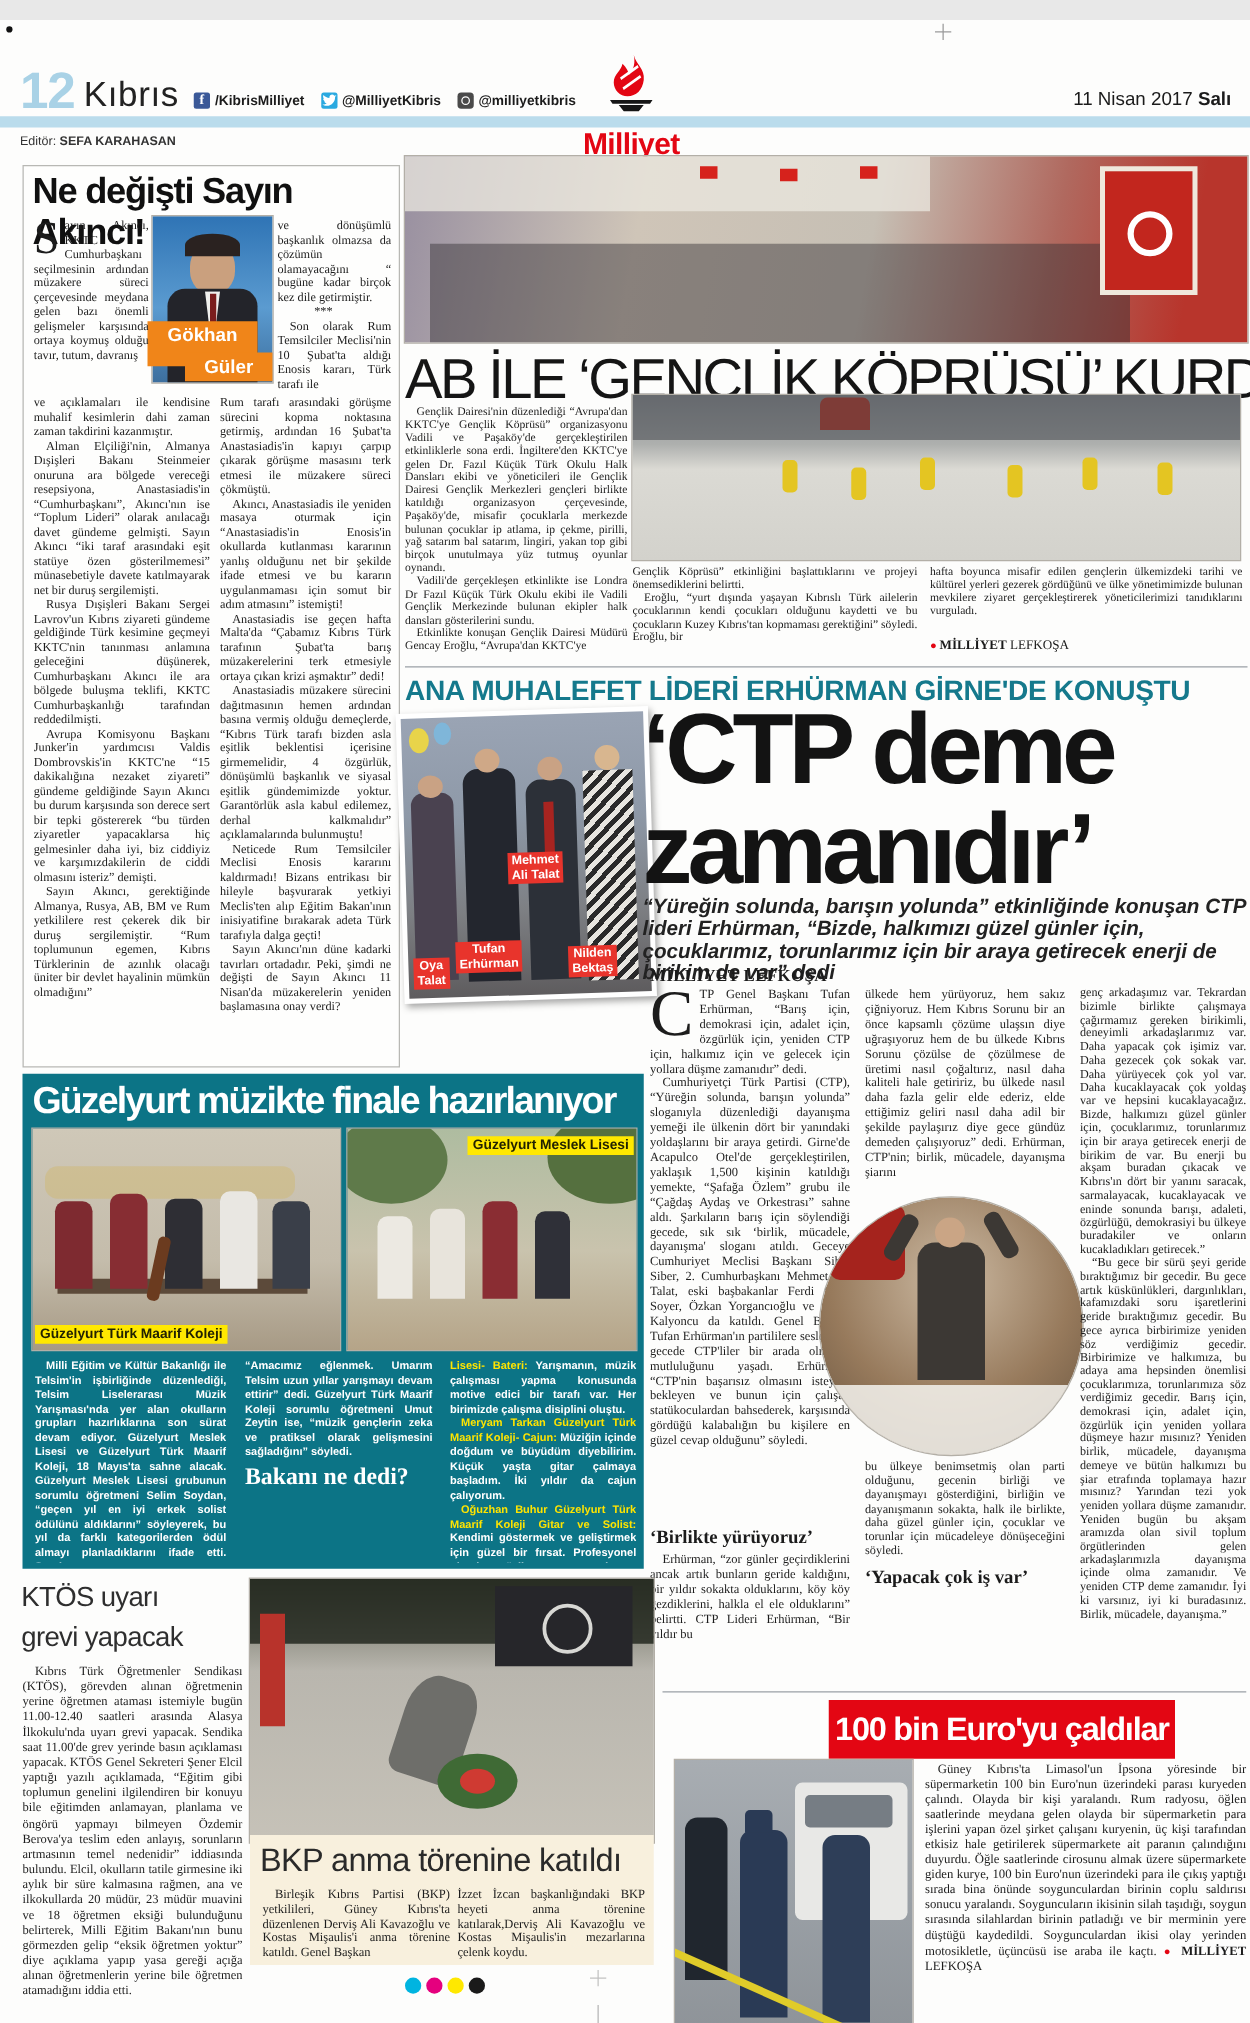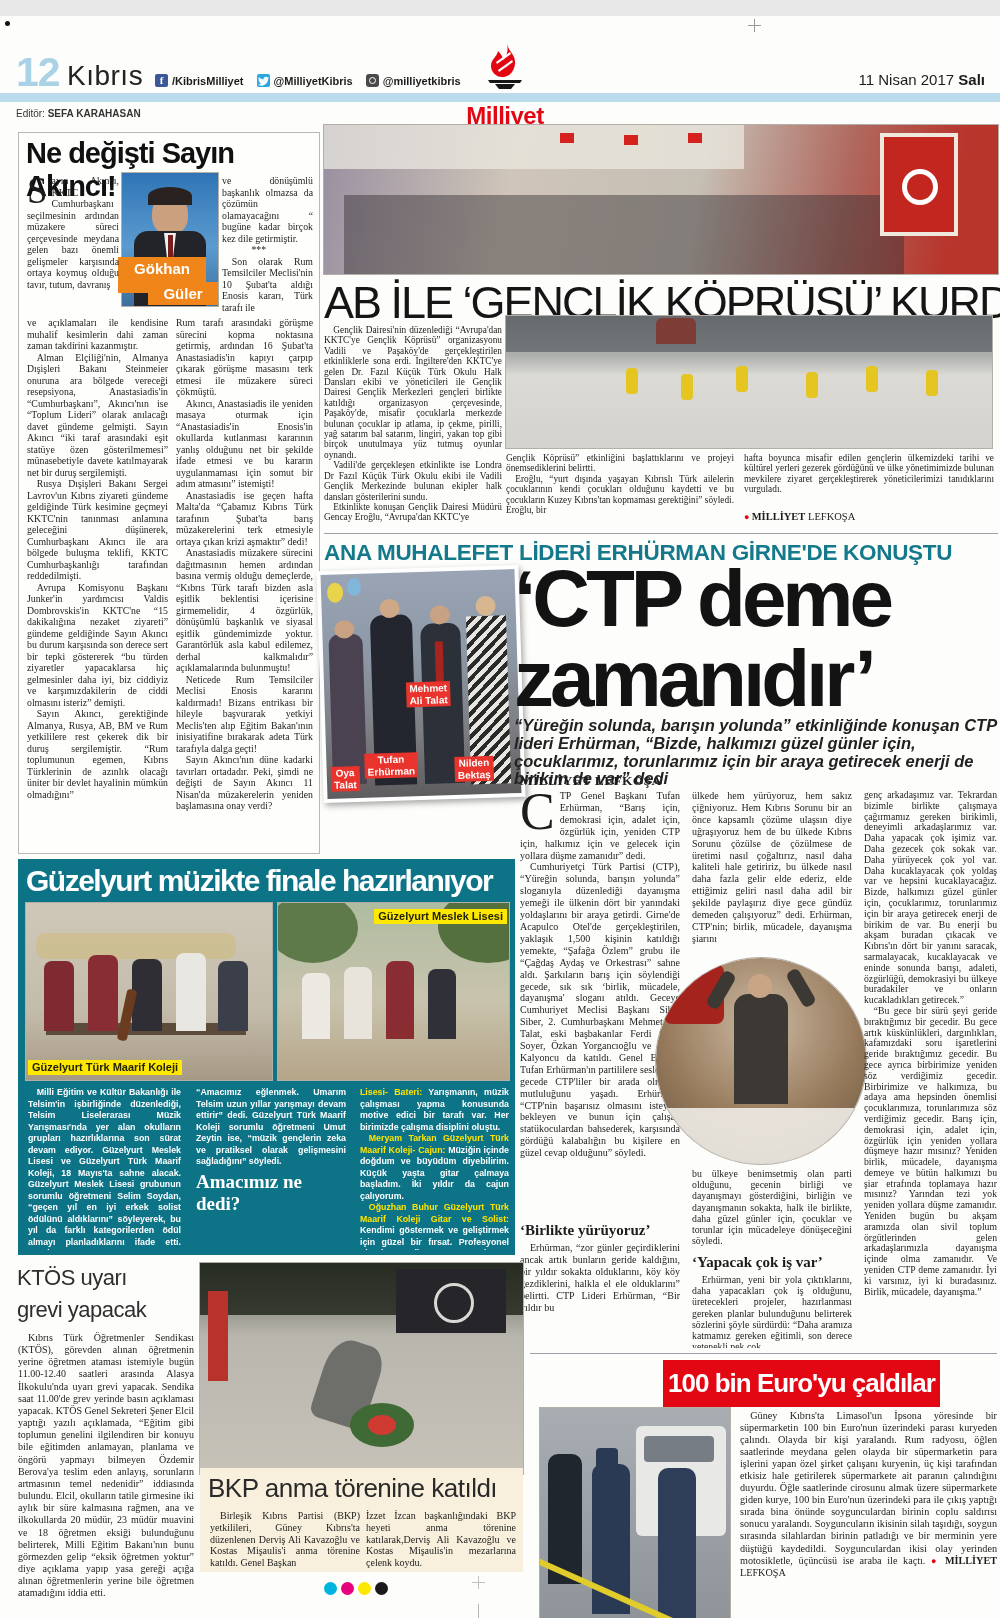--- a/index.html
+++ b/index.html
@@ -195,21 +195,20 @@
     <div class="shape" style="left:0;top:150px;width:210px;height:56px;background:rgba(245,243,238,.85)"></div>
     <div class="shape" style="left:8px;top:6px;width:60px;height:60px;background:#a5231d;border-radius:8px"></div>
     <div class="shape" style="left:78px;top:36px;width:54px;height:110px;background:#3c3834;border-radius:14px 14px 0 0"></div>
     <div class="shape" style="left:92px;top:16px;width:24px;height:24px;background:#caa585;border-radius:50%"></div>
     <div class="shape" style="left:58px;top:12px;width:14px;height:40px;background:#3c3834;border-radius:6px;transform:rotate(30deg)"></div>
     <div class="shape" style="left:138px;top:10px;width:14px;height:40px;background:#3c3834;border-radius:6px;transform:rotate(-30deg)"></div>
   </div>
 
   <div class="abs jserif" style="left:692px;top:1152px;width:160px;height:84px;font-size:9.8px;line-height:11.2px">bu ülkeye benimsetmiş olan parti olduğunu, gecenin birliği ve dayanışmayı gösterdiğini, birliğin ve dayanışmanın sokakta, halk ile birlikte, daha güzel günler için, çocuklar ve torunlar için mücadeleye dönüşeceğini söyledi.</div>
   <div class="abs" style="left:692px;top:1238px;font-family:'Liberation Serif',serif;font-size:15px;font-weight:800">‘Yapacak çok iş var’</div>
-  <div class="abs jserif" style="left:692px;top:1258px;width:160px;height:74px;font-size:9.8px;line-height:11.2px"> Erhürman, yeni bir yola çıktıklarını, daha yapacakları çok iş olduğunu, üretecekleri projeler, hazırlanması gereken planlar bulunduğunu belirterek sözlerini şöyle sürdürdü: “Daha aramıza katmamız gereken eğitimli, son derece yetenekli pek çok</div>
 
   <div class="abs jserif fz97" style="left:864px;top:774px;width:133px;height:558px">genç arkadaşımız var. Tekrardan bizimle birlikte çalışmaya çağırmamız gereken birikimli, deneyimli arkadaşlarımız var. Daha yapacak çok işimiz var. Daha gezecek çok sokak var. Daha yürüyecek çok yol var. Daha kucaklayacak çok yoldaş var ve hepsini kucaklayacağız. Bizde, halkımızı güzel günler için, çocuklarımız, torunlarımız için bir araya getirecek enerji de birikim de var. Bu enerji bu akşam buradan çıkacak ve Kıbrıs'ın dört bir yanını saracak, sarmalayacak, kucaklayacak ve eninde sonunda barışı, adaleti, özgürlüğü, demokrasiyi bu ülkeye buradakiler ve onların kucakladıkları getirecek.”
  “Bu gece bir sürü şeyi geride bıraktığımız bir gecedir. Bu gece artık küskünlükleri, dargınlıkları, kafamızdaki soru işaretlerini geride bıraktığımız gecedir. Bu gece ayrıca birbirimize yeniden söz verdiğimiz gecedir. Birbirimize ve halkımıza, bu adaya ama hepsinden önemlisi çocuklarımıza, torunlarımıza söz verdiğimiz gecedir. Barış için, demokrasi için, adalet için, özgürlük için yeniden yollara düşmeye hazır mısınız? Yeniden birlik, mücadele, dayanışma demeye ve bütün halkımızı bu şiar etrafında toplamaya hazır mısınız? Yarından tezi yok yeniden yollara düşme zamanıdır. Yeniden bugün bu akşam aramızda olan sivil toplum örgütlerinden gelen arkadaşlarımızla dayanışma içinde olma zamanıdır. Ve yeniden CTP deme zamanıdır. İyi ki varsınız, iyi ki buradasınız. Birlik, mücadele, dayanışma.”</div>
 
   <div class="abs" style="left:18px;top:843px;width:497px;height:396px;background:#0c7486">
     <div class="abs" style="left:8px;top:5px;width:485px;font-size:30px;font-weight:800;color:#fff;letter-spacing:-1.5px;white-space:nowrap">Güzelyurt müzikte finale hazırlanıyor</div>
 
     <div class="ph" style="left:8px;top:44px;width:246px;height:177px;background:linear-gradient(180deg,#cfc8b8 0%,#c4bcab 60%,#a79a85 100%)">
       <div class="shape" style="left:10px;top:30px;width:200px;height:26px;background:rgba(210,180,90,.35);border-radius:10px"></div>
       <div class="shape" style="left:20px;top:120px;width:200px;height:12px;background:#5c4a3a"></div>
@@ -229,21 +228,21 @@
       <div class="shape" style="left:66px;top:64px;width:28px;height:72px;background:#e8e4dc;border-radius:8px 8px 0 0"></div>
       <div class="shape" style="left:108px;top:58px;width:28px;height:78px;background:#8a2d33;border-radius:8px 8px 0 0"></div>
       <div class="shape" style="left:150px;top:66px;width:28px;height:70px;background:#2f3038;border-radius:8px 8px 0 0"></div>
       <div class="capy" style="right:2px;top:6px">Güzelyurt Meslek Lisesi</div>
     </div>
 
     <div class="abs tealcol" style="left:10px;top:228px;width:153px;height:163px"> Milli Eğitim ve Kültür Bakanlığı ile Telsim'in işbirliğinde düzenlediği, Telsim Liselerarası Müzik Yarışması'nda yer alan okulların grupları hazırlıklarına son sürat devam ediyor. Güzelyurt Meslek Lisesi ve Güzelyurt Türk Maarif Koleji, 18 Mayıs'ta sahne alacak. Güzelyurt Meslek Lisesi grubunun sorumlu öğretmeni Selim Soydan, “geçen yıl en iyi erkek solist ödülünü aldıklarını” söyleyerek, bu yıl da farklı kategorilerden ödül almayı planladıklarını ifade etti. Soydan,</div>
 
     <div class="abs" style="left:178px;top:228px;width:150px;height:163px;overflow:hidden">
       <div class="tealcol">“Amacımız eğlenmek. Umarım Telsim uzun yıllar yarışmayı devam ettirir” dedi. Güzelyurt Türk Maarif Koleji sorumlu öğretmeni Umut Zeytin ise, “müzik gençlerin zeka ve pratiksel olarak gelişmesini sağladığını” söyledi.</div>
-      <div style="font-family:'Liberation Serif',serif;font-size:19px;font-weight:800;color:#fff;margin:3px 0 2px">Amacımız ne dedi?</div>
+      <div style="font-family:'Liberation Serif',serif;font-size:19px;font-weight:800;color:#fff;margin:3px 0 2px">Bakanı ne dedi?</div>
     </div>
 
     <div class="abs tealcol" style="left:342px;top:228px;width:149px;height:163px"><span class="yl">Lisesi- Bateri:</span><span> Yarışmanın, müzik çalışması yapma konusunda motive edici bir tarafı var. Her birimizde çalışma disiplini oluştu.
  </span><span class="yl">Meryam Tarkan  Güzelyurt Türk Maarif Koleji- Cajun:</span><span> Müziğin içinde doğdum ve büyüdüm diyebilirim. Küçük yaşta gitar çalmaya başladım. İki yıldır da cajun çalıyorum.
  </span><span class="yl">Oğuzhan Buhur  Güzelyurt Türk Maarif Koleji Gitar ve Solist:</span><span> Kendimi göstermek ve geliştirmek için güzel bir fırsat. Profesyonel olarak müzik yapmaya devam etmek istiyorum.</span></div>
   </div>
 
   <div class="abs" style="left:17px;top:1246px;width:185px;font-size:22px;line-height:32px;font-weight:300;color:#2e2e2e;letter-spacing:-.5px;white-space:pre-line">KTÖS uyarı
 grevi yapacak</div>
   <div class="abs jserif fzk" style="left:18px;top:1316px;width:176px;height:292px"> Kıbrıs Türk Öğretmenler Sendikası (KTÖS), görevden alınan öğretmenin yerine öğretmen ataması istemiyle bugün 11.00-12.40 saatleri arasında Alasya İlkokulu'nda uyarı grevi yapacak. Sendika saat 11.00'de grev yerinde basın açıklaması yapacak. KTÖS Genel Sekreteri Şener Elcil yaptığı yazılı açıklamada, “Eğitim gibi toplumun genelini ilgilendiren bir konuyu bile eğitimden anlamayan, planlama ve öngörü yapmayı bilmeyen Özdemir Berova'ya teslim eden anlayış, sorunların artmasının temel nedenidir” iddiasında bulundu. Elcil, okulların tatile girmesine iki aylık bir süre kalmasına rağmen, ana ve ilkokullarda 20 müdür, 23 müdür muavini ve 18 öğretmen eksiği bulunduğunu belirterek, Milli Eğitim Bakanı'nın bunu görmezden gelip “eksik öğretmen yoktur” diye açıklama yapıp yasa gereği açığa alınan öğretmenlerin yerine bile öğretmen atamadığını iddia etti.</div>

